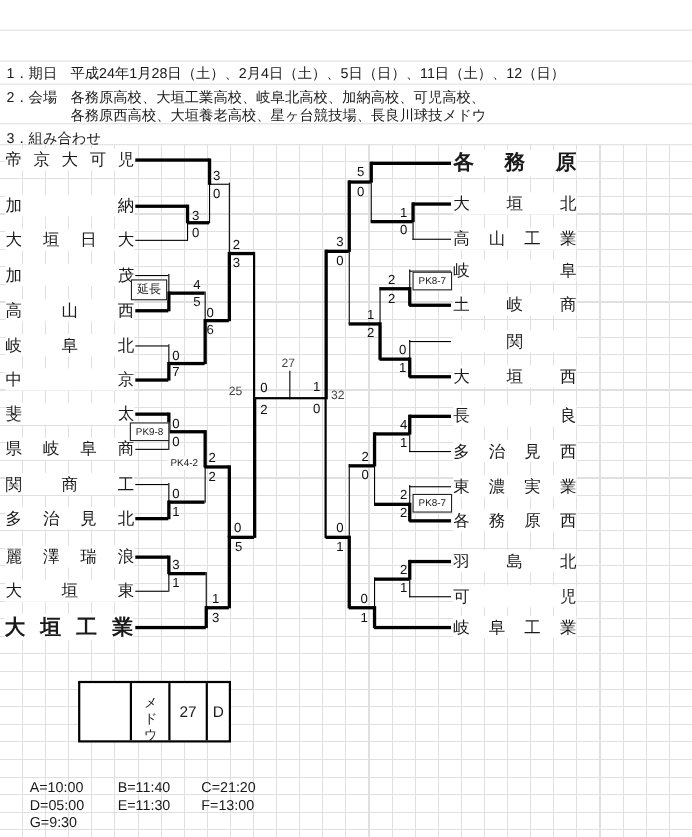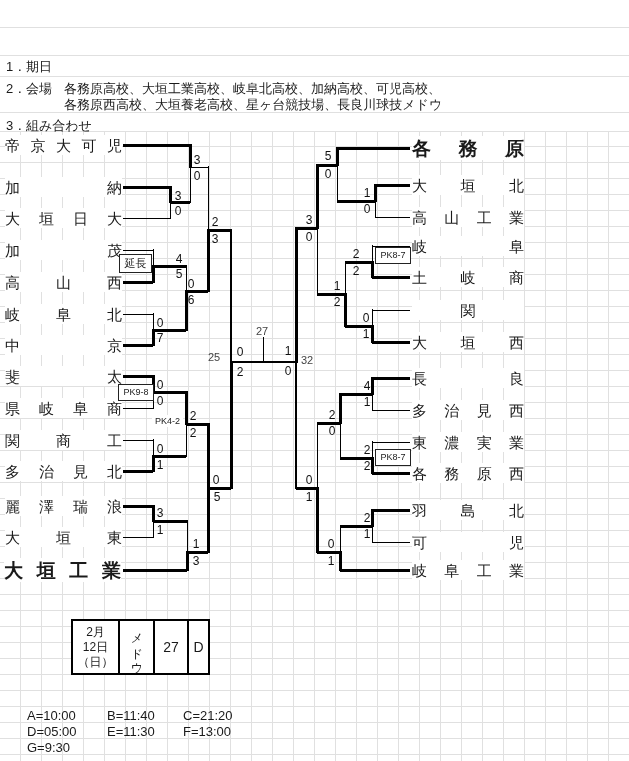--- a/index.html
+++ b/index.html
@@ -42,20 +42,21 @@
   <div class="gridlayer"></div>
   <div class="hdr-rule" style="top:27px"></div>
   <div class="hdr-rule" style="top:55px"></div>
   <div class="hdr-rule" style="top:76px"></div>
   <div class="hdr-rule" style="top:112px"></div>
   <div class="hdr-rule" style="top:131px"></div>
 
 
   <div class="sec-no" style="top:58px">1．</div>
   <div class="sec-label" style="top:58px">期日</div>
+  <div class="sec-line" style="top:58px">平成24年1月28日（土）、2月4日（土）、5日（日）、11日（土）、12（日）</div>
 
   <div class="sec-no" style="top:80px">2．</div>
   <div class="sec-label" style="top:80px">会場</div>
   <div class="sec-line" style="top:80px">各務原高校、大垣工業高校、岐阜北高校、加納高校、可児高校、</div>
   <div class="sec-line" style="top:96px">各務原西高校、大垣養老高校、星ヶ台競技場、長良川球技メドウ</div>
 
   <div class="sec-no" style="top:117px">3．</div>
   <div class="sec-label" style="top:117px">組み合わせ</div>
 
   <div id="bracket">
@@ -367,27 +368,20 @@
       <div class="anno boxed" style="left: 118px; top: 384px; width: 34px; height: 15px; font-size: 9px;">PK9-8</div>
       <div class="anno" style="left: 152px; top: 415px; width: 31px; height: 12px; font-size: 9px;">PK4-2</div>
       <div class="anno boxed" style="left: 375px; top: 247px; width: 34px; height: 15px; font-size: 9px;">PK8-7</div>
       <div class="anno boxed" style="left: 375px; top: 449px; width: 34px; height: 15px; font-size: 9px;">PK8-7</div>
     </div>
 
   <div class="ftable">
     <div class="fdiv" style="left:45px"></div>
     <div class="fdiv" style="left:80px"></div>
     <div class="fdiv" style="left:114px"></div>
-    <div class="fcell fdate">
-      <div>
-        <div>2月</div>
-        <div>12日</div>
-        <div>（日）</div>
-      </div>
-    </div>
     <div class="fcell fvenue">メドウ</div>
     <div class="fcell fno">27</div>
     <div class="fcell fcode">D</div>
   </div>
 
   <div id="legend">
       <div class="legend-item" style="left: 27px; top: 708px;">A=10:00</div>
       <div class="legend-item" style="left: 107px; top: 708px;">B=11:40</div>
       <div class="legend-item" style="left: 183px; top: 708px;">C=21:20</div>
       <div class="legend-item" style="left: 27px; top: 724px;">D=05:00</div>

